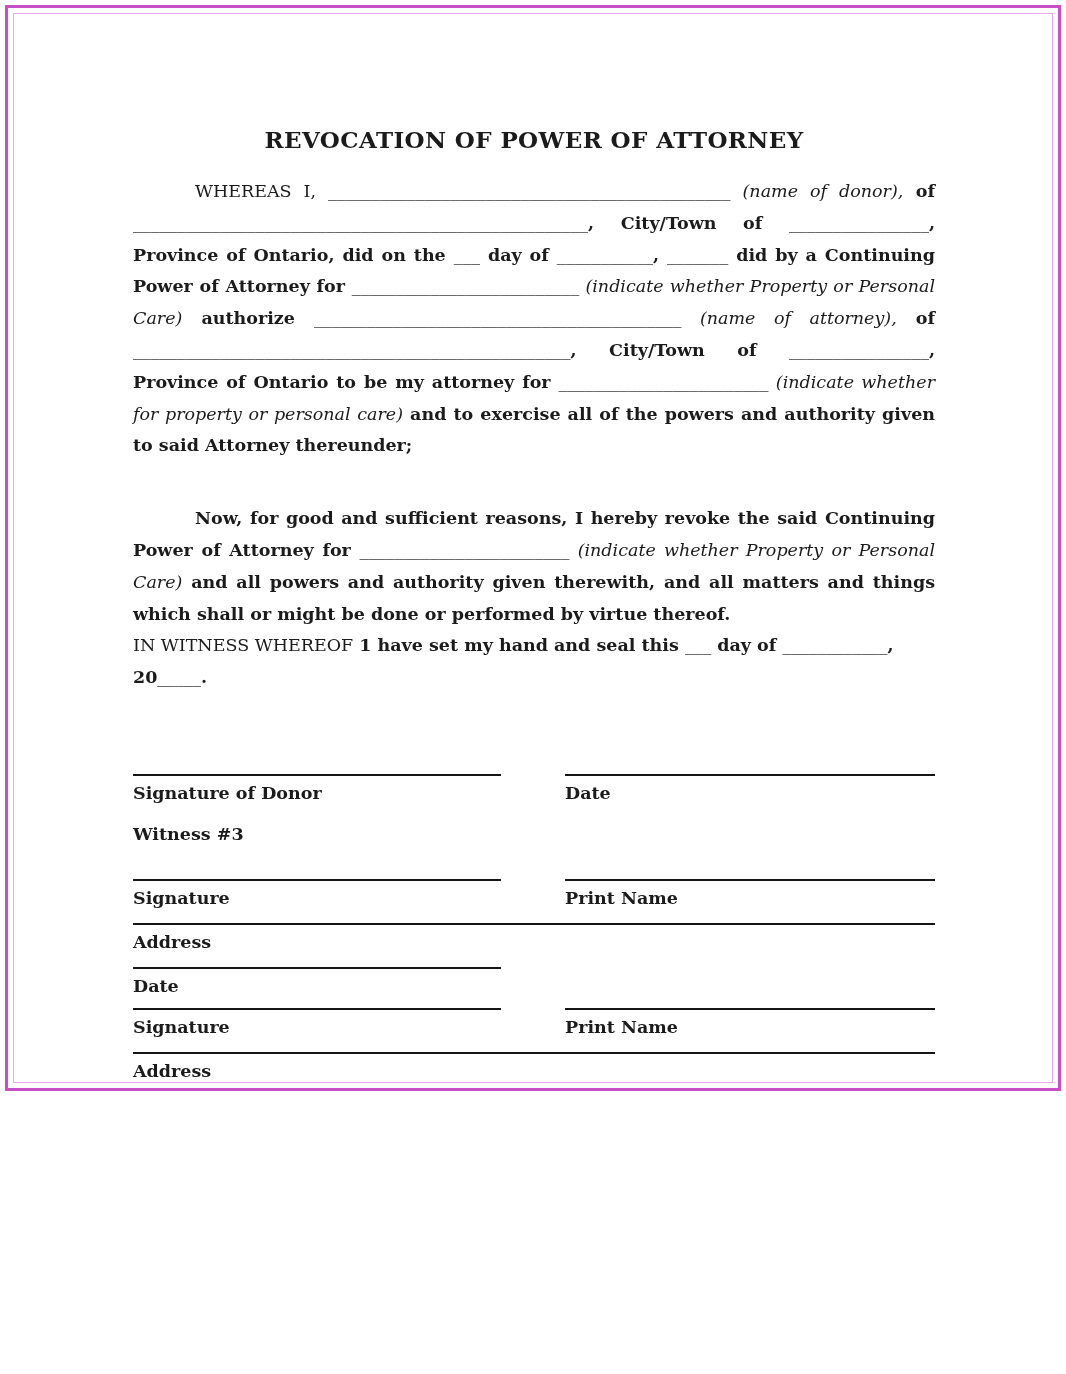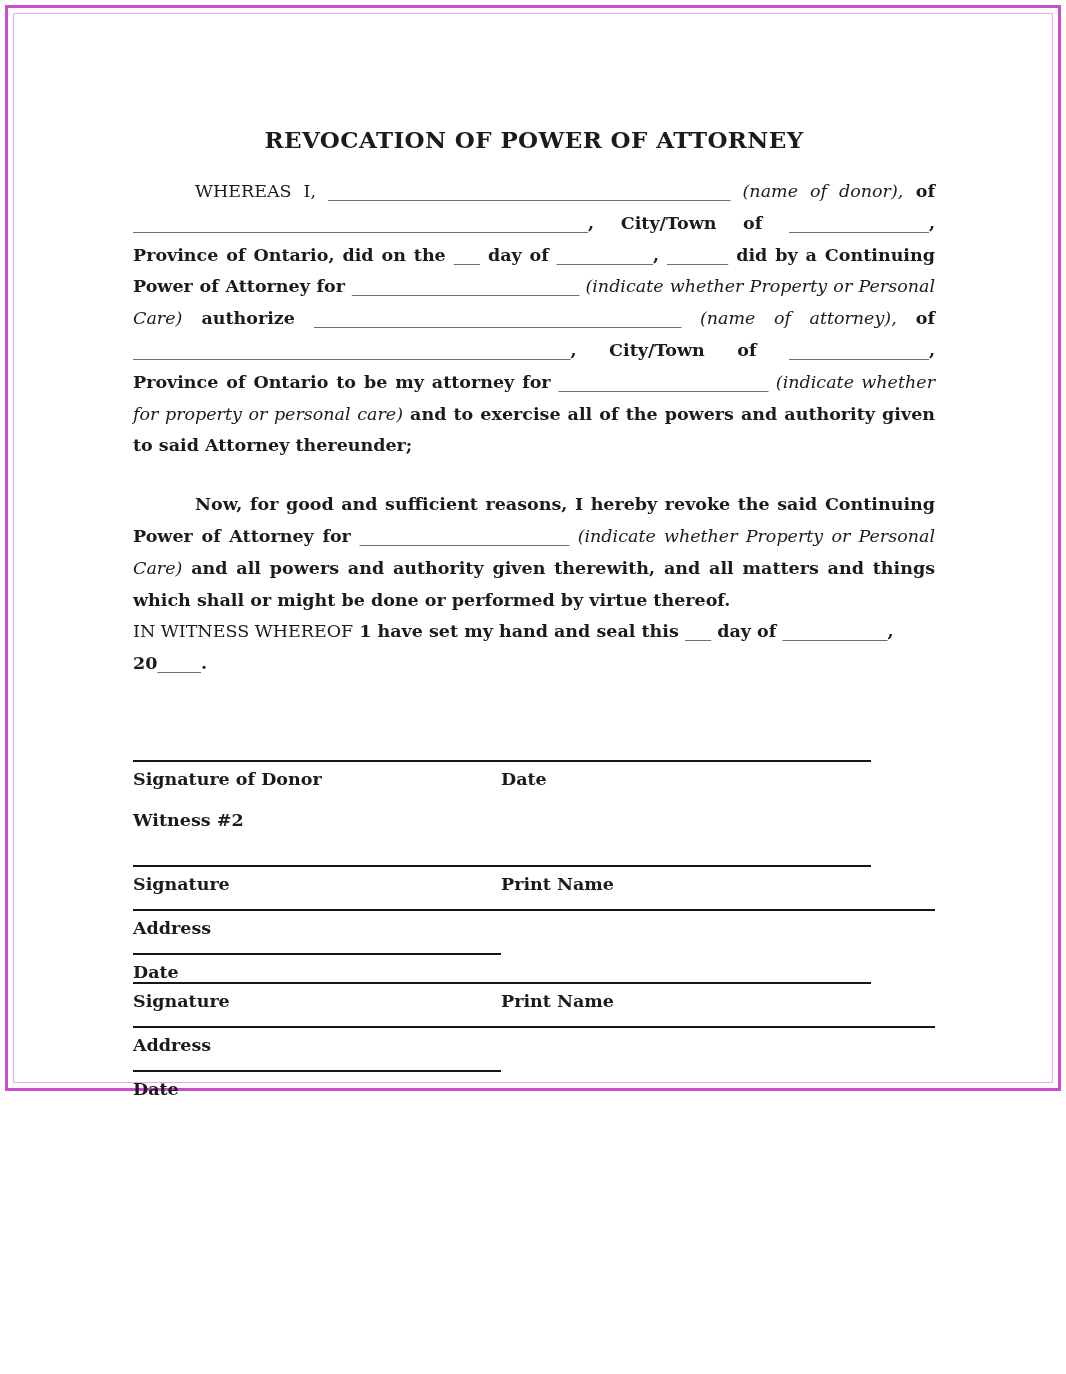--- a/index.html
+++ b/index.html
@@ -47,29 +47,30 @@
     font-size: 17.5px;
     line-height: 31.8px;
     text-align: justify;
     font-weight: 600;
   }
   .para .b { font-weight: 400; }
   .para .i { font-style: italic; font-weight: 400; }
   .para .blank { font-weight: 400; }
 
   .p1 { margin-top: 23px; text-indent: 62px; }
-  .p2 { margin-top: 27px; text-indent: 62px; }
+  .p2 { margin-top: 41px; text-indent: 62px; }
   .p3 { text-align: left; }
 
   .sig-area { margin-top: 80px; }
 
   .sig-row {
     display: flex;
-    justify-content: flex-start;
+    justify-content: space-between;
     align-items: flex-start;
+    margin-top: 12px;
   }
   .col-left  { width: 368px; }
   .col-right { width: 370px; }
   .full      { width: 802px; }
 
   .sig-line {
     height: 0;
     border-top: 2px solid var(--line, #161616);
   }
   .sig-label {
@@ -109,21 +110,21 @@
         <div class="col-left">
           <div class="sig-line"></div>
           <div class="sig-label">Signature of Donor</div>
         </div>
         <div class="col-right">
           <div class="sig-line"></div>
           <div class="sig-label">Date</div>
         </div>
       </div>
 
-      <div class="witness-heading">Witness #2</div>
+      <div class="witness-heading">Witness #3</div>
 
       <div class="sig-row">
         <div class="col-left">
           <div class="sig-line"></div>
           <div class="sig-label">Signature</div>
         </div>
         <div class="col-right">
           <div class="sig-line"></div>
           <div class="sig-label">Print Name</div>
         </div>

